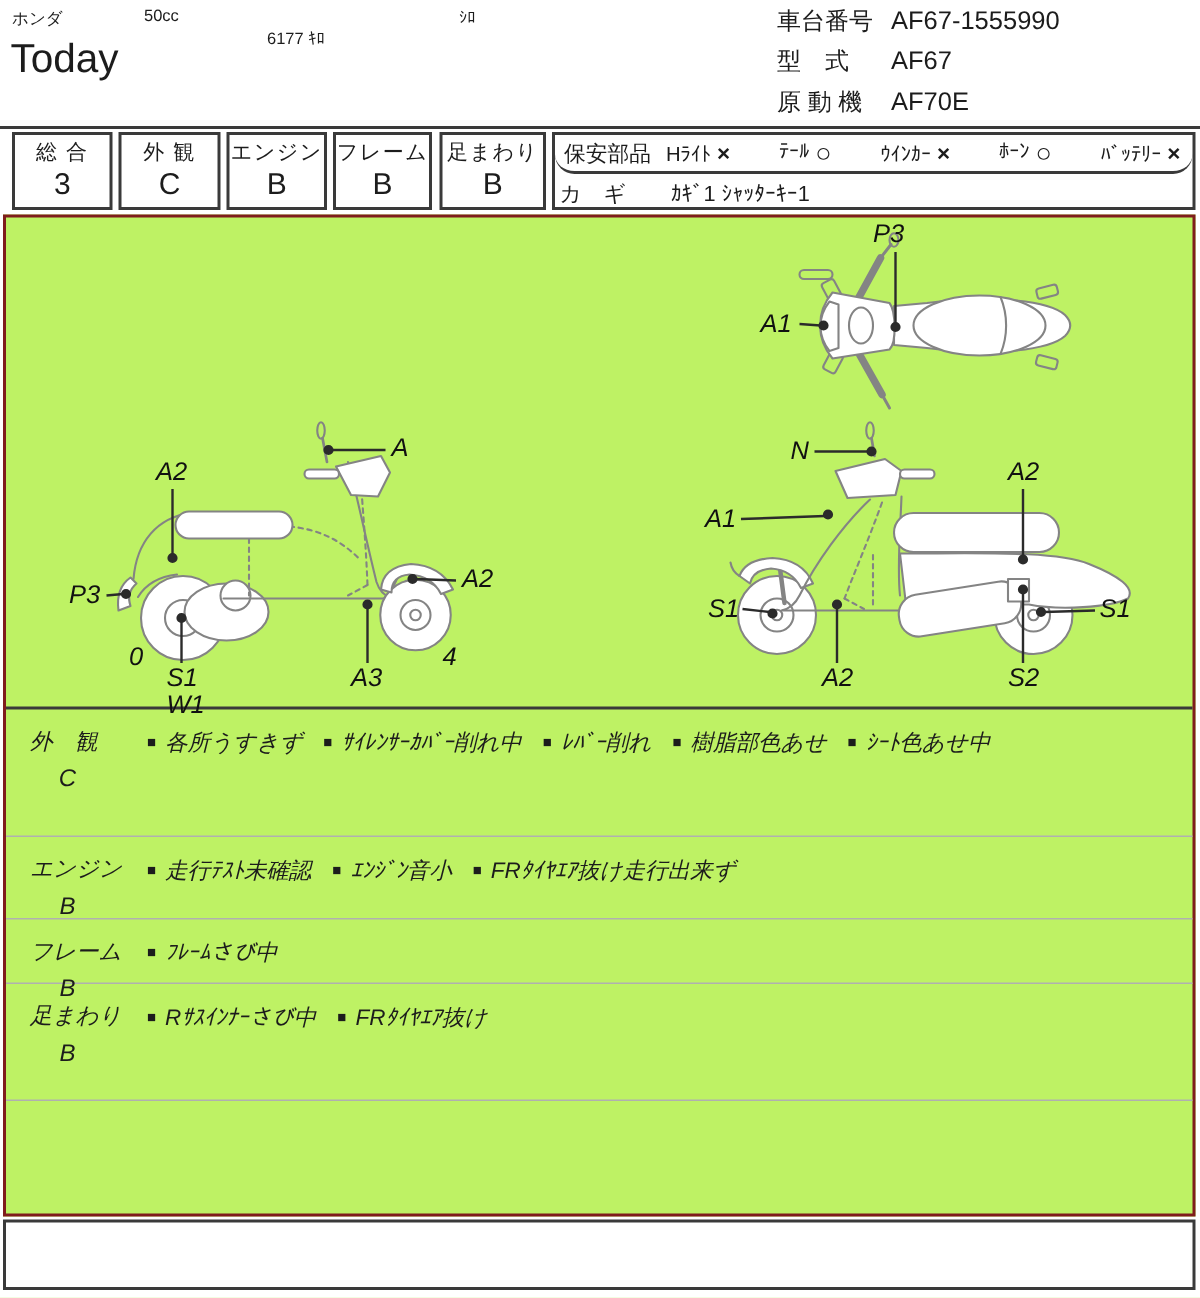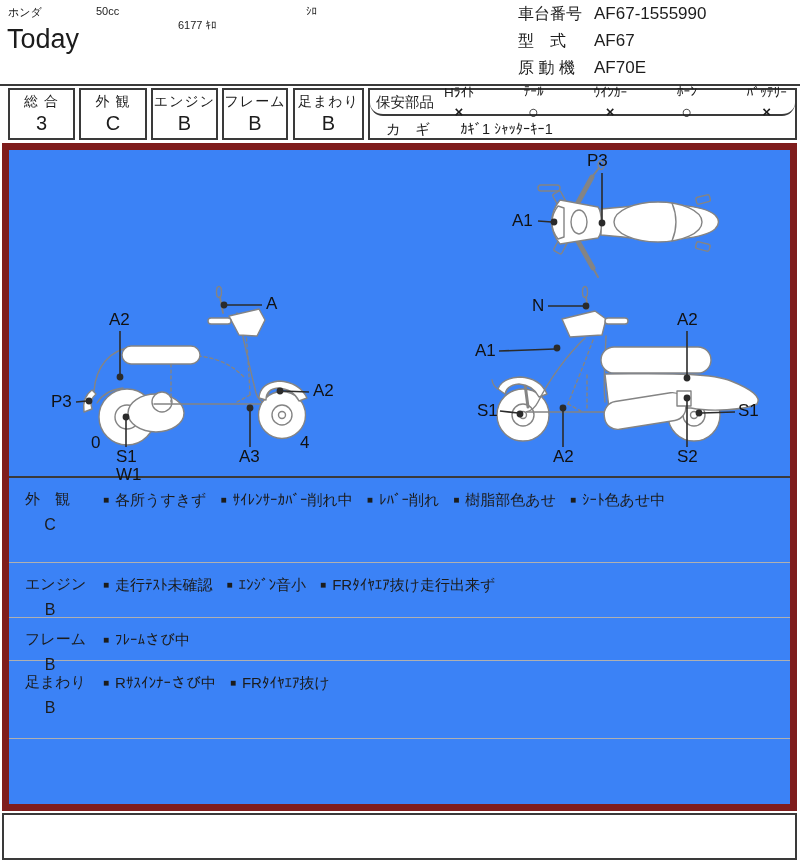--- a/index.html
+++ b/index.html
@@ -19,31 +19,31 @@
     text-align:center;background:#fff;}
   .rate-label{font-size:14px;margin-top:3px;letter-spacing:1px;white-space:nowrap;}
   .rate-grade{font-size:20px;line-height:1.2;}
   
   .safety-box{left:368px;top:88px;width:429px;height:52px;border:2px solid #3a3a3a;
     box-sizing:border-box;background:#fff;}
   .sp-row1{height:24px;border-bottom:2px solid #3a3a3a;box-sizing:content-box;
     display:flex;align-items:center;padding:0 8px 0 6px;border-radius:13px;}
   .sp-title{font-size:14.5px;white-space:nowrap;margin-right:10px;}
   .sp-items{flex:1;display:flex;justify-content:space-between;align-items:center;}
-  .sp-item{display:flex;align-items:center;gap:4px;white-space:nowrap;flex-direction:column;}
+  .sp-item{display:flex;gap:4px;white-space:nowrap;}
   .sp-label{font-size:13.5px;}
   .sp-status{font-weight:700;line-height:1;}
   .sp-status.cross{font-size:15px;}
   .sp-status.circle{font-size:18px;font-weight:600;}
-  .sp-row2{height:26px;display:flex;align-items:center;padding-left:16px;}
+  .sp-row2{height:26px;display:flex;align-items:center;padding-left:3px;}
   .sp-key-label{font-size:14.5px;white-space:nowrap;}
   .sp-key-info{font-size:14.5px;margin-left:30px;white-space:nowrap;}
   
-  .main-box{left:2px;top:143px;width:795px;height:668px;border:7px solid #7f1d1d;
-    box-sizing:border-box;background:#3b82f6;}
+  .main-box{left:2px;top:143px;width:795px;height:668px;border:2px solid #7f1d1d;
+    box-sizing:border-box;background:#bef264;font-style:italic;}
   .diagram{position:relative;width:100%;height:328px;border-bottom:2px solid #3a3a3a;
     box-sizing:border-box;}
   .diagram svg{position:absolute;left:0;top:0;}
   .callout{position:absolute;font-size:17px;color:#111;line-height:1;white-space:nowrap;}
   
   .cond-row{display:flex;box-sizing:border-box;}
   .cond-row.bt{border-top:1px solid #b0b0b0;}
   .cond-label-col{width:90px;flex:none;padding:12px 0 0 16px;box-sizing:border-box;}
   .cond-label{font-size:15px;white-space:nowrap;}
   .cond-grade{font-size:16px;margin:7px 0 0 16px;width:18px;text-align:center;}

